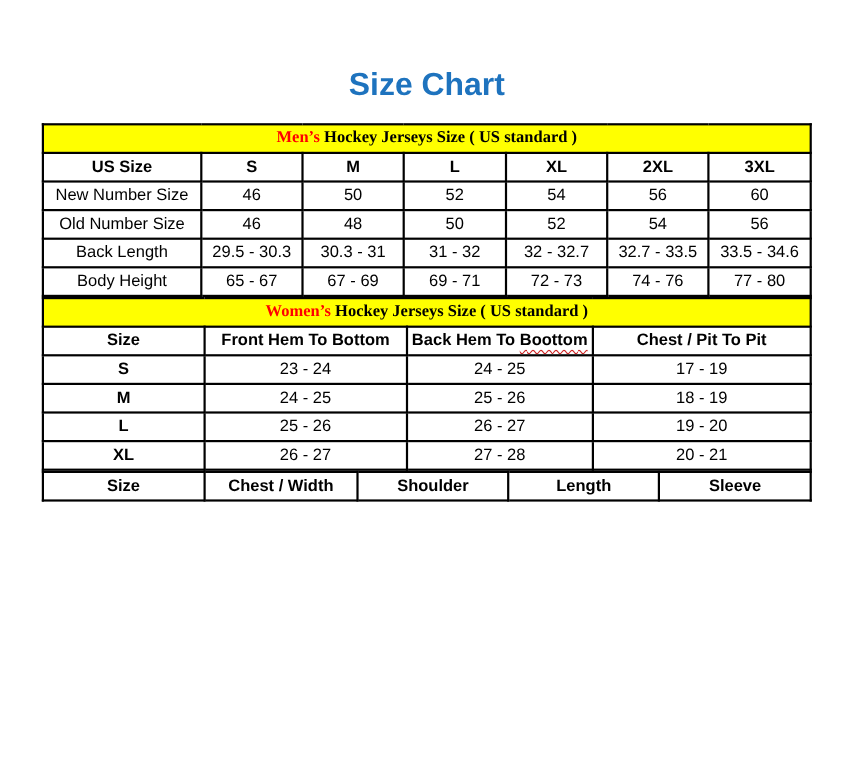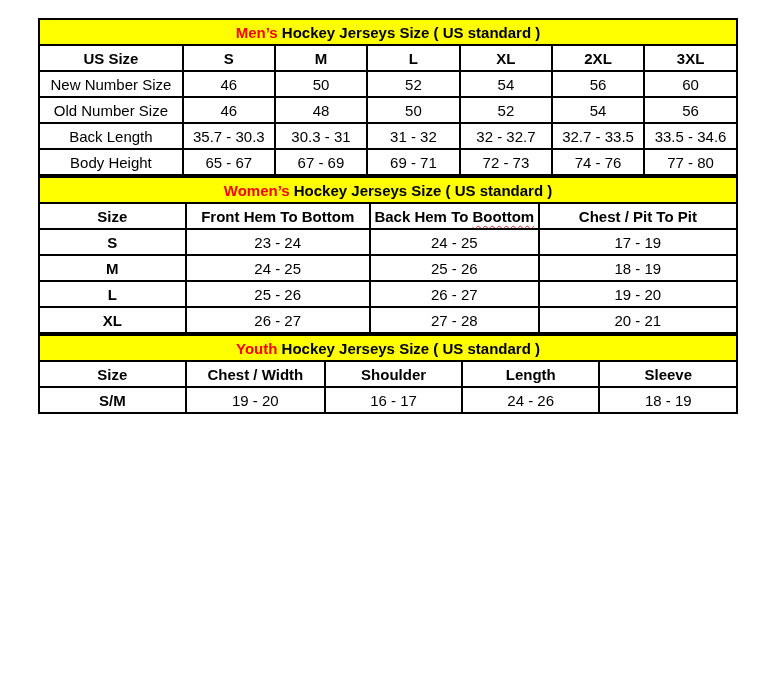--- a/index.html
+++ b/index.html
@@ -42,20 +42,21 @@
     padding: 1px 2px;
     font-size: 15px;
     height: 26px;
     white-space: nowrap;
     overflow: hidden;
   }
   th.band-cell {
     background: var(--band-bg);
     font-size: 17px;
     font-weight: bold;
+    font-family: Liberation Serif, serif;
   }
   .band-h-0 { height: 36px; }
   .band-h-1 { height: 32px; }
   .band-h-2 { height: 27px; }
   .band-highlight { color: var(--accent-red); }
   .band-rest { color: #000; }
   th.col-header { font-weight: bold; }
   td.row-label { font-weight: bold; margin-left: 20px; }
   td.row-label.plain { font-weight: normal; }
   td.value-cell { font-weight: normal; }
@@ -65,20 +66,21 @@
     text-decoration-color: #CC2222;
     text-decoration-thickness: 1px;
     text-underline-offset: 3px;
     text-decoration-skip-ink: none;
   }
 </style>
 </head>
 <body>
 
 <main>
+  <h1 class="page-title">Size Chart</h1>
 
   <div class="chart-wrap">
 
     <table class="size-table">
       <colgroup>
         <col style="width:20.6%">
           <col style="width:13.2%">
           <col style="width:13.2%">
         <col style="width:13.3%">
           <col style="width:13.2%">
@@ -111,21 +113,21 @@
             <td class="row-label plain">Old Number Size</td>
             <td class="value-cell">46</td>
             <td class="value-cell">48</td>
             <td class="value-cell">50</td>
             <td class="value-cell">52</td>
             <td class="value-cell">54</td>
             <td class="value-cell">56</td>
           </tr>
           <tr>
             <td class="row-label plain">Back Length</td>
-            <td class="value-cell">35.7 - 30.3</td>
+            <td class="value-cell">29.5 - 30.3</td>
             <td class="value-cell">30.3 - 31</td>
             <td class="value-cell">31 - 32</td>
             <td class="value-cell">32 - 32.7</td>
             <td class="value-cell">32.7 - 33.5</td>
             <td class="value-cell">33.5 - 34.6</td>
           </tr>
           <tr>
             <td class="row-label plain">Body Height</td>
             <td class="value-cell">65 - 67</td>
             <td class="value-cell">67 - 69</td>
@@ -184,33 +186,23 @@
     <table class="size-table">
       <colgroup>
         <col style="width:21.0%">
           <col style="width:20.0%">
           <col style="width:19.6%">
           <col style="width:19.7%">
           <col style="width:19.7%">
       </colgroup>
     <tbody>
           <tr>
-            <th colspan="5" class="band-cell band-h-2"><span class="band-highlight">Youth</span><span class="band-rest">&nbsp;Hockey Jerseys Size ( US standard )</span></th>
-          </tr>
-          <tr>
             <th class="col-header">Size</th>
             <th class="col-header">Chest / Width</th>
             <th class="col-header">Shoulder</th>
             <th class="col-header">Length</th>
             <th class="col-header">Sleeve</th>
           </tr>
-          <tr>
-            <td class="row-label">S/M</td>
-            <td class="value-cell">19 - 20</td>
-            <td class="value-cell">16 - 17</td>
-            <td class="value-cell">24 - 26</td>
-            <td class="value-cell">18 - 19</td>
-          </tr>
         </tbody>
       </table>
 
   </div>
 </main>
 
 </body></html>

